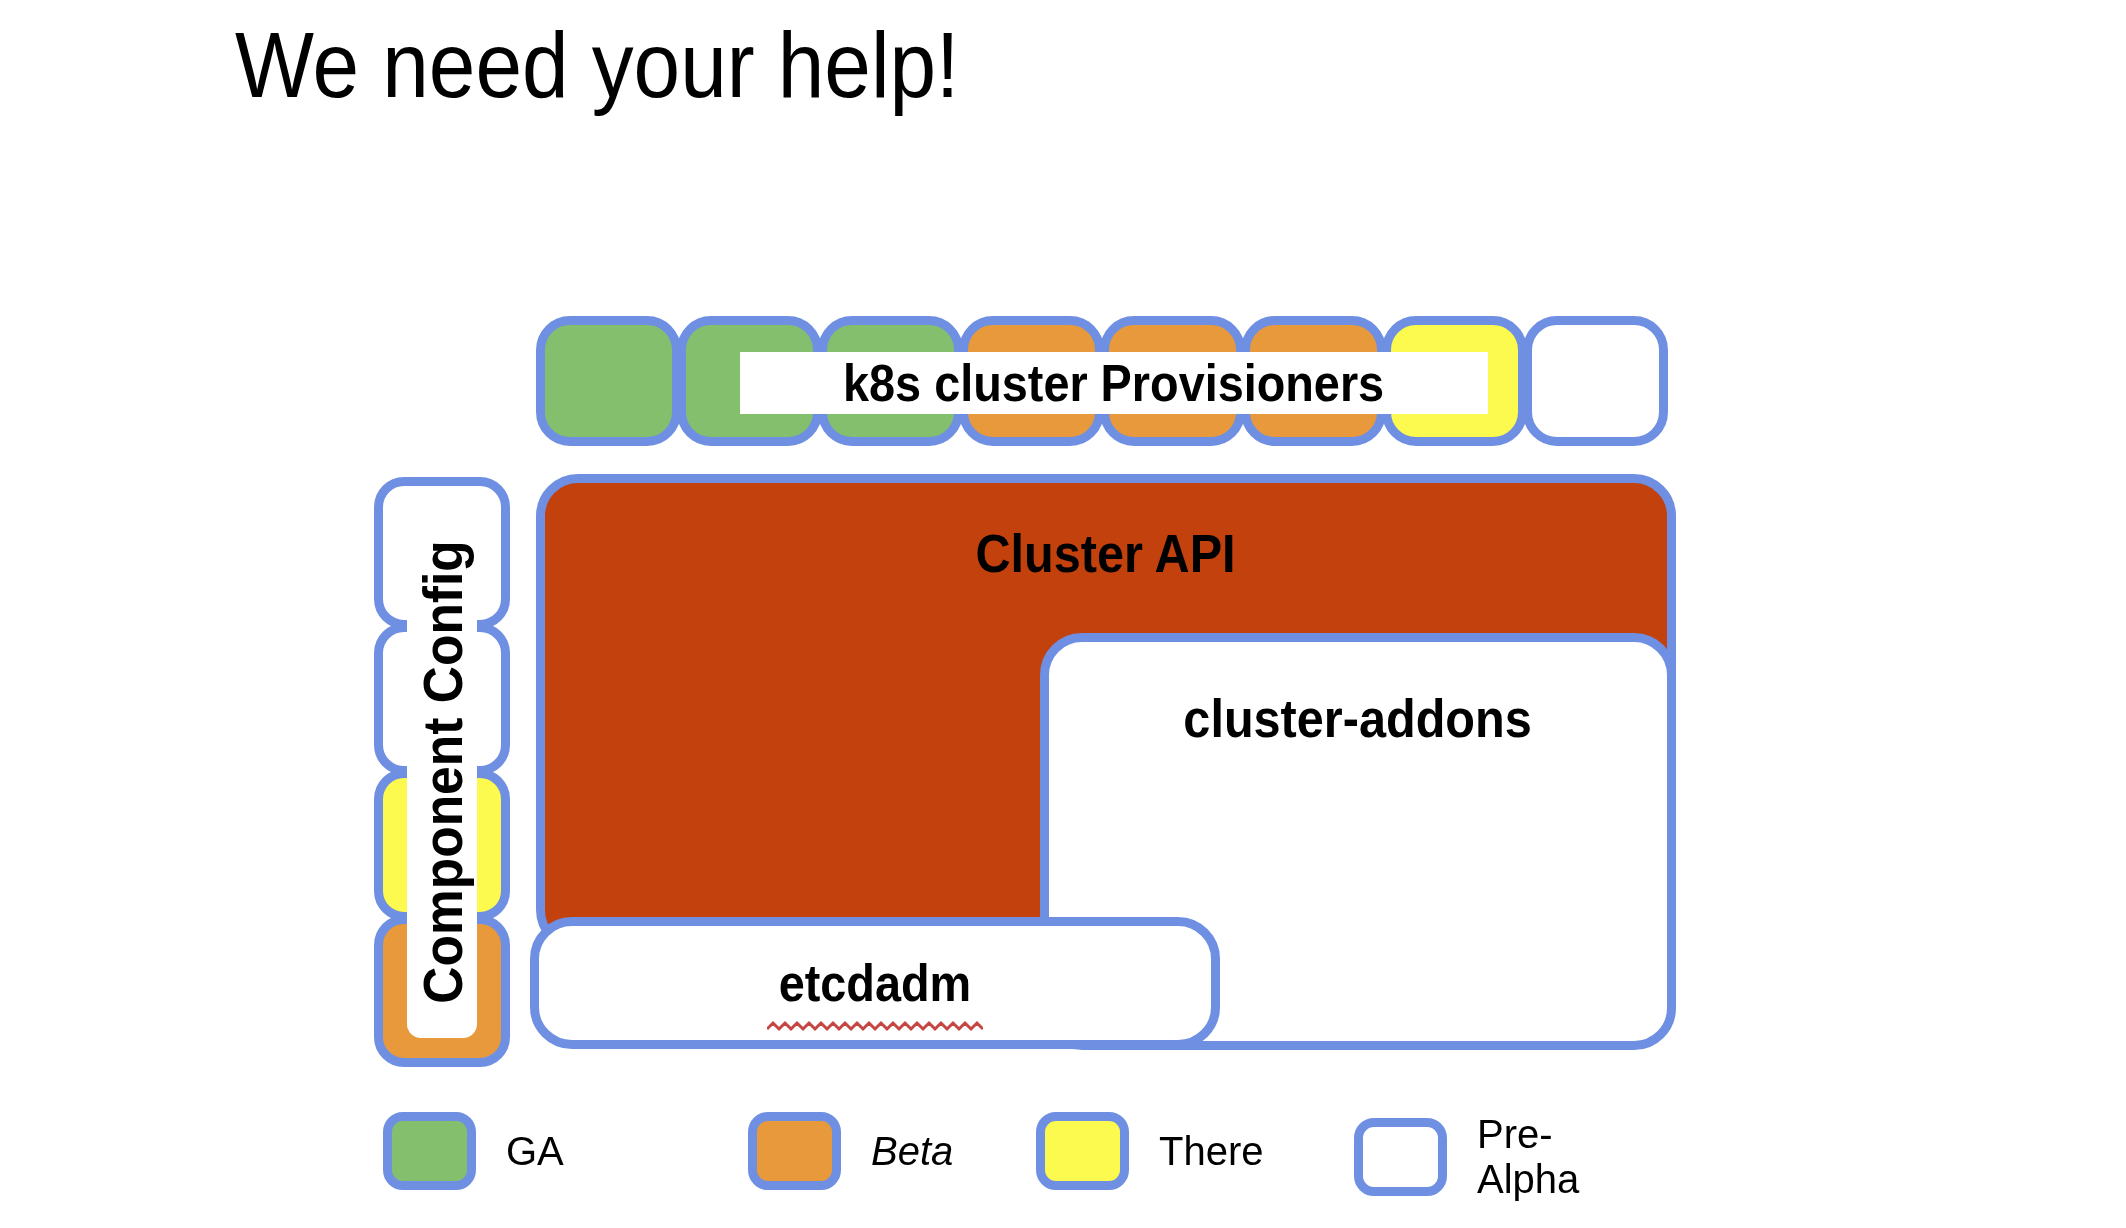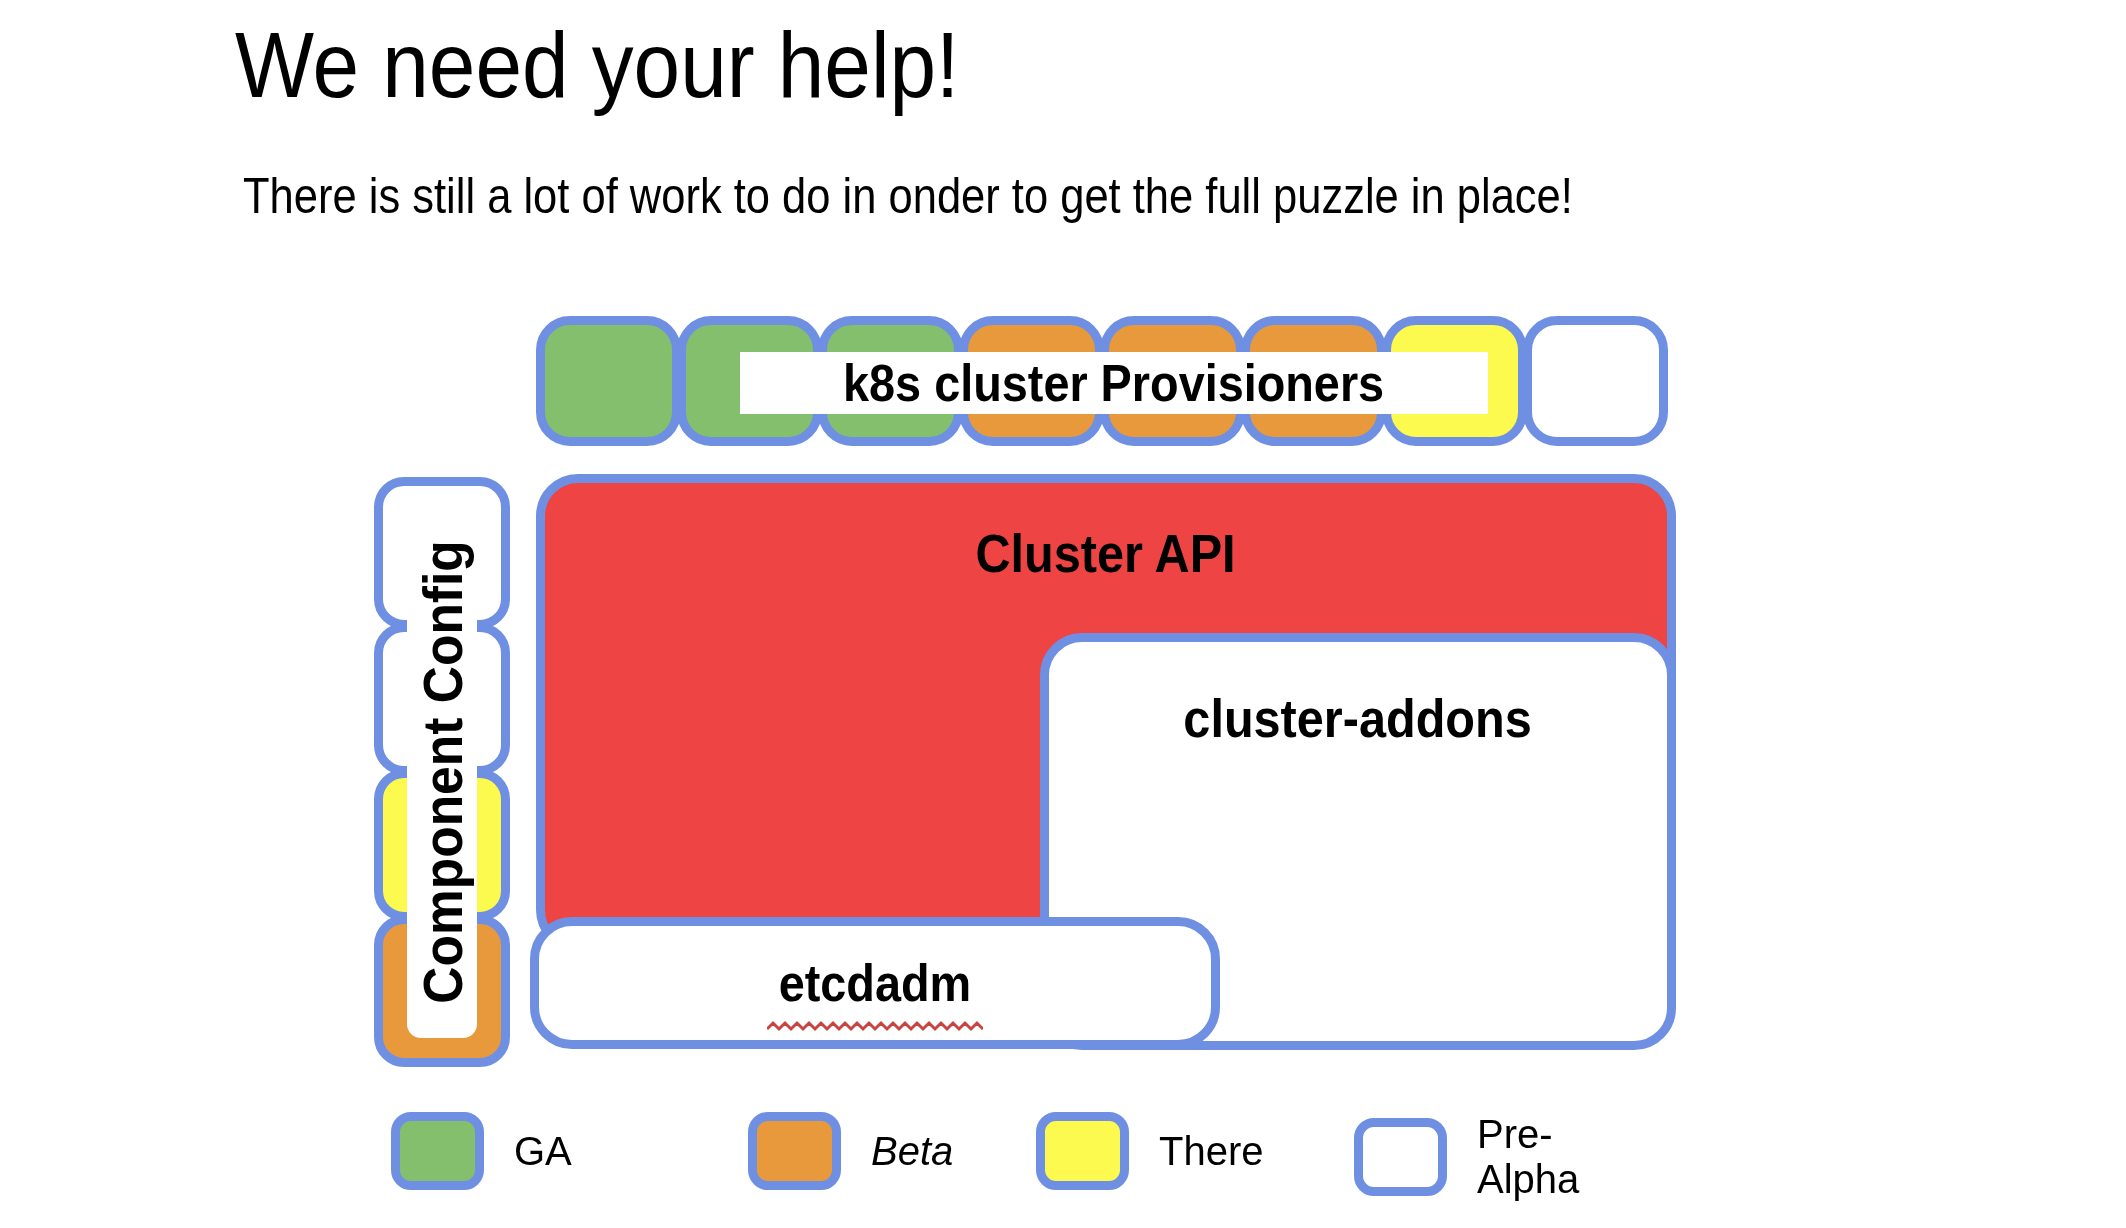--- a/index.html
+++ b/index.html
@@ -44,40 +44,37 @@
   #cluster-addons .box-label{top:45px;font-size:54px;}
   #kubeadm{left:764px;top:785px;width:668px;height:262px;z-index:3;}
   #kubeadm .box-label{top:37px;font-size:52px;}
   #etcdadm{left:530px;top:917px;width:690px;height:132px;z-index:4;}
   #etcdadm .box-label{top:27px;font-size:52px;text-align:center;}
   .squiggle{position:absolute;left:50%;top:94px;transform:translateX(-50%);color:var(--red);}
 
   
   .legend{position:absolute;left:0;top:0;}
   .legend-item{position:absolute;top:1112px;display:flex;align-items:center;gap:30px;}
-  .legend-item:nth-child(1){left:391px;}
+  .legend-item:nth-child(1){left:383px;}
   .legend-item:nth-child(2){left:748px;font-style:italic;}
   .legend-item:nth-child(3){left:1036px;}
   .legend-item:nth-child(4){left:1354px;}
   .legend-swatch{width:93px;height:78px;border:9px solid var(--blue);border-radius:20px;
                  box-sizing:border-box;background:#fff;flex:none;}
   .legend-label{font-size:40px;}
 </style>
 </head>
 <body>
 
 <div class="stage">
 
   <div class="title">
     <span class="condL">We need your help!</span>
   </div>
 
-  <div class="subtitle">
-    <span class="condL">There is still a lot of work to do in onder to get the full puzzle in place!</span>
-  </div>
 
   <div class="prov-row">
       <div class="piece" style="background: rgb(132, 191, 110);"></div>
       <div class="piece" style="background: rgb(132, 191, 110);"></div>
       <div class="piece" style="background: rgb(132, 191, 110);"></div>
       <div class="piece" style="background: rgb(232, 153, 60);"></div>
       <div class="piece" style="background: rgb(232, 153, 60);"></div>
       <div class="piece" style="background: rgb(232, 153, 60);"></div>
       <div class="piece" style="background: rgb(252, 250, 79);"></div>
       <div class="piece" style="background: rgb(255, 255, 255);"></div>
@@ -89,21 +86,21 @@
   <div class="cc-col">
       <div class="cc-piece" style="background: rgb(255, 255, 255);"></div>
       <div class="cc-piece" style="background: rgb(255, 255, 255);"></div>
       <div class="cc-piece" style="background: rgb(252, 250, 79);"></div>
       <div class="cc-piece" style="background: rgb(232, 153, 60);"></div>
     </div>
   <div class="cc-label">
     <span class="vlabel">Component Config</span>
   </div>
 
-  <div class="box" id="cluster-api" style="background: #ef4444;">
+  <div class="box" id="cluster-api" style="background: #c2410c;">
     <div class="box-label">
       <span class="cond">Cluster API</span>
     </div>
   </div>
 
   <div class="box" id="cluster-addons" style="background: rgb(255, 255, 255);">
     <div class="box-label">
       <span class="cond">cluster-addons</span>
     </div>
   </div>

